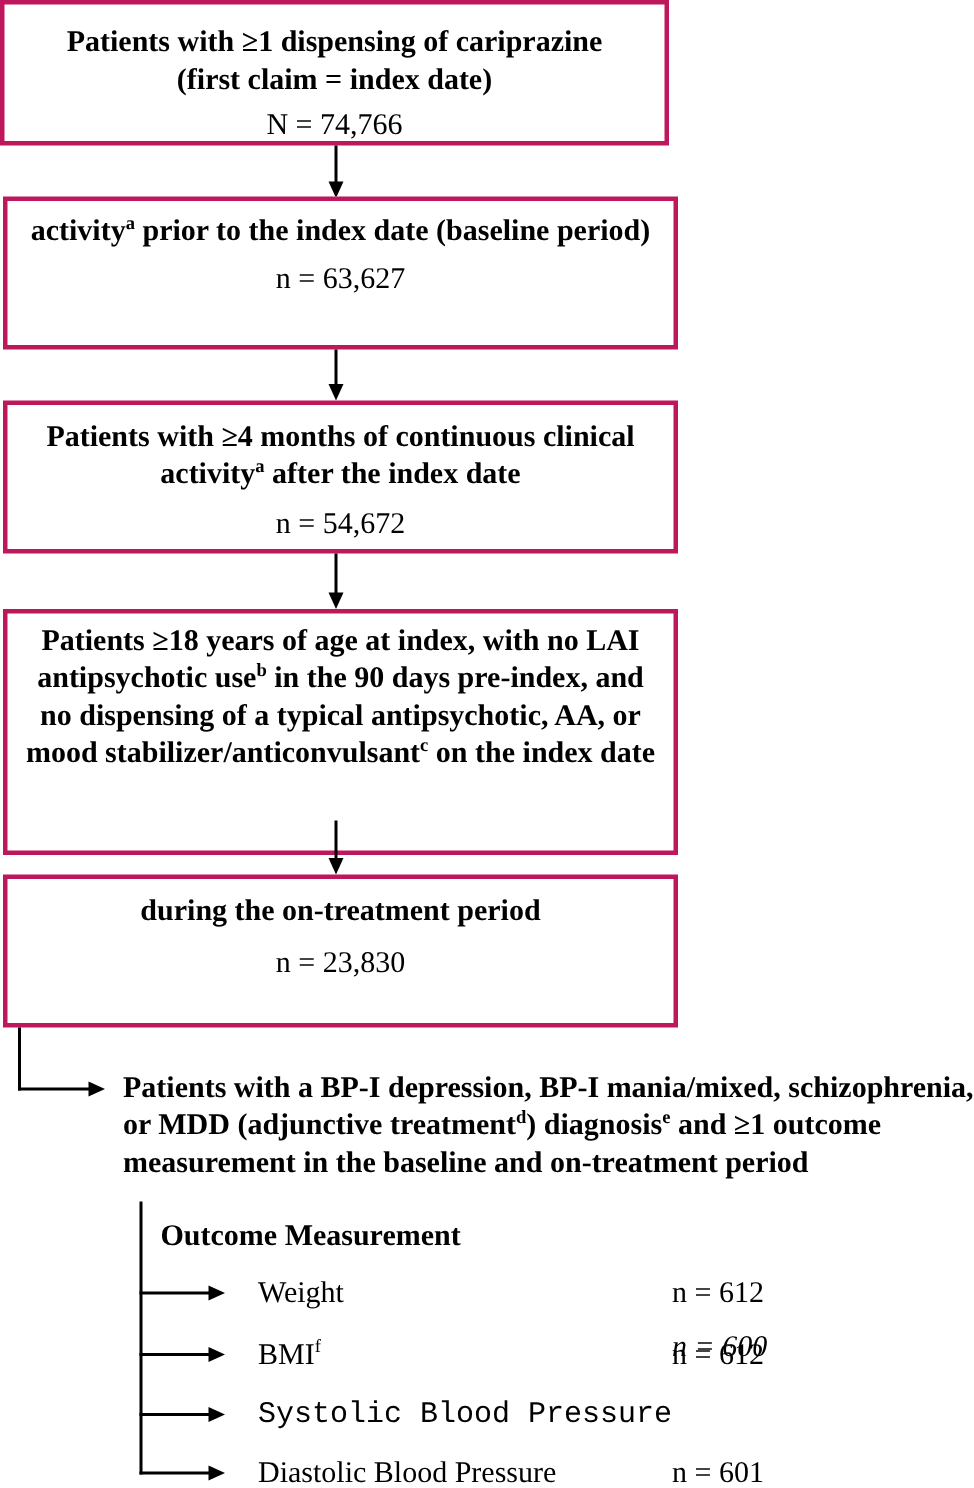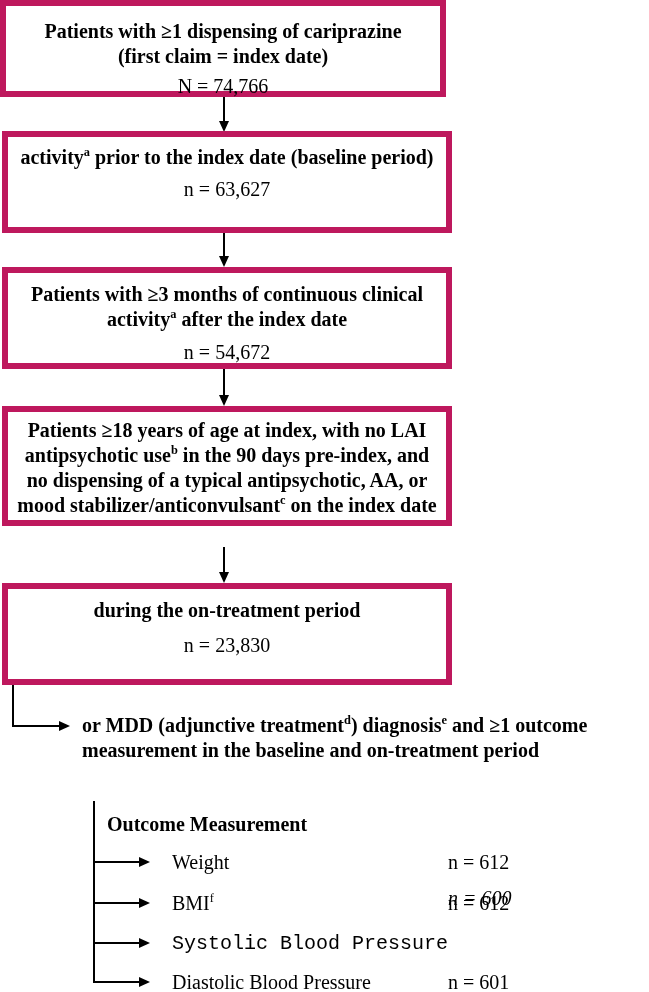--- a/index.html
+++ b/index.html
@@ -7,21 +7,21 @@
   .canvas {
     position:relative;
     width:649px; height:992px;
     background:#ffffff;
     color:#000000;
     font-family:"Liberation Serif", "DejaVu Serif", serif;
     overflow:hidden;
   }
   .fbox {
     position:absolute;
-    border:6px solid #be185d;
+    border:3px solid #be185d;
     background:#fff;
     text-align:center;
   }
   .blines { font-weight:bold; font-size:20px; line-height:25px; }
   .line { white-space:nowrap; }
   .count { font-size:20px; line-height:25px; font-weight:normal; }
   sup { font-size:0.62em; line-height:0; vertical-align:super; }
   .vline { position:absolute; width:2px; background:#000; }
   .hline { position:absolute; height:2px; background:#000; }
   .arrow-down {
@@ -74,30 +74,30 @@
       <div class="line">activity<sup>a</sup> prior to the index date (baseline period)</div>
     </div>
     <div class="count" style="margin-top:7px;">n = 63,627</div>
   </div>
 
   <div class="vline" style="left:223px;top:233px;height:24px;"></div>
   <div class="arrow-down" style="left:219px;top:256px;"></div>
 
   <div class="fbox" style="left:2px;top:267px;width:450px;height:102px;padding-top:9px;">
     <div class="blines">
-      <div class="line">Patients with ≥3 months of continuous clinical</div>
+      <div class="line">Patients with ≥4 months of continuous clinical</div>
       <div class="line">activity<sup>a</sup> after the index date</div>
     </div>
     <div class="count" style="margin-top:8px;">n = 54,672</div>
   </div>
 
   <div class="vline" style="left:223px;top:369px;height:27px;"></div>
   <div class="arrow-down" style="left:219px;top:395px;"></div>
 
-  <div class="fbox" style="left:2px;top:406px;width:450px;height:120px;padding-top:6px;">
+  <div class="fbox" style="left:2px;top:406px;width:450px;height:164px;padding-top:6px;">
     <div class="blines">
       <div class="line">Patients ≥18 years of age at index, with no LAI</div>
       <div class="line">antipsychotic use<sup>b</sup> in the 90 days pre-index, and</div>
       <div class="line">no dispensing of a typical antipsychotic, AA, or</div>
       <div class="line">mood stabilizer/anticonvulsant<sup>c</sup> on the index date</div>
     </div>
   </div>
 
   <div class="vline" style="left:223px;top:547px;height:26px;"></div>
   <div class="arrow-down" style="left:219px;top:572px;"></div>
@@ -107,20 +107,21 @@
       <div class="line">during the on-treatment period</div>
     </div>
     <div class="count" style="margin-top:10px;">n = 23,830</div>
   </div>
 
   <div class="vline" style="left:12px;top:685px;height:42px;"></div>
   <div class="hline" style="left:12px;top:725px;width:48px;"></div>
   <div class="arrow-right" style="left:59px;top:721px;"></div>
 
   <div class="branch-text">
+    <div class="line">Patients with a BP-I depression, BP-I mania/mixed, schizophrenia,</div>
     <div class="line">or MDD (adjunctive treatment<sup>d</sup>) diagnosis<sup>e</sup> and ≥1 outcome</div>
     <div class="line">measurement in the baseline and on-treatment period</div>
   </div>
 
   <div class="vline" style="left:93px;top:801px;height:182px;"></div>
   <div class="outcome-title">Outcome Measurement</div>
 
   <div class="hline" style="left:93px;top:861px;width:47px;"></div>
   <div class="arrow-right" style="left:139px;top:857px;"></div>
   <div class="row-label" style="top:850px;">Weight</div>

